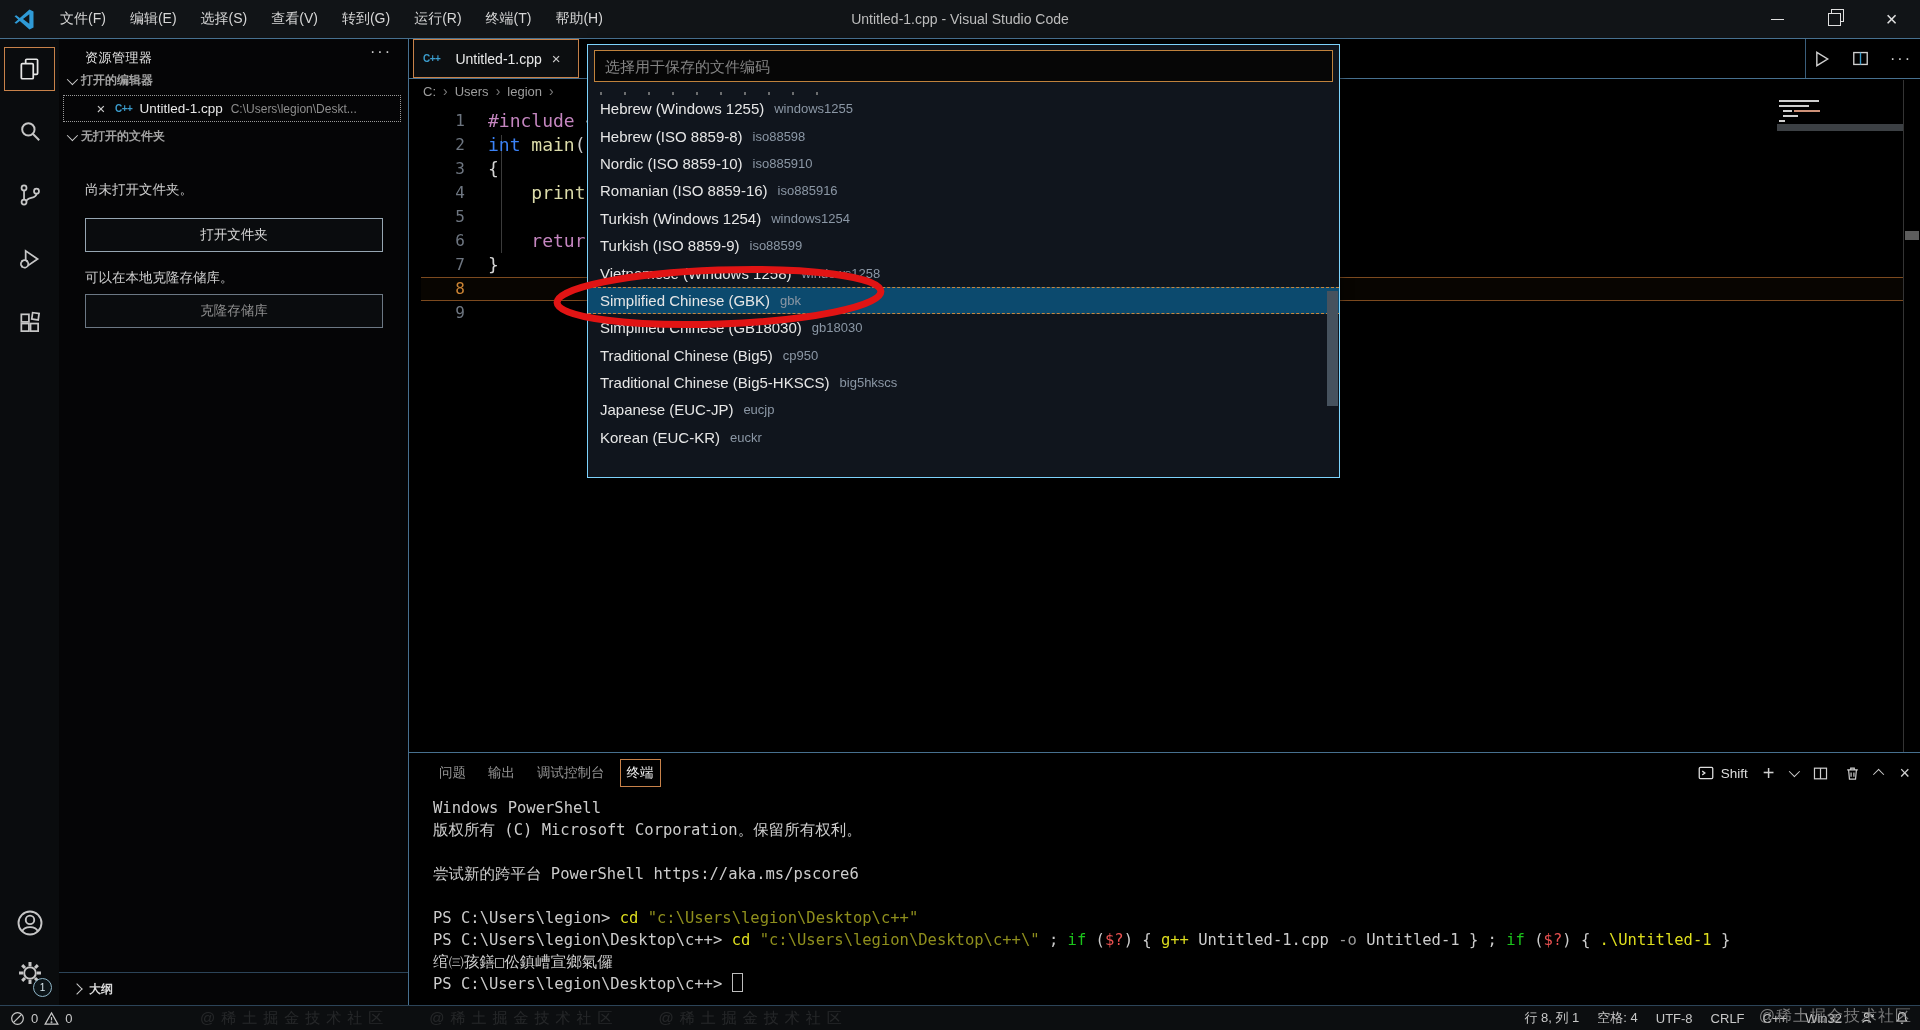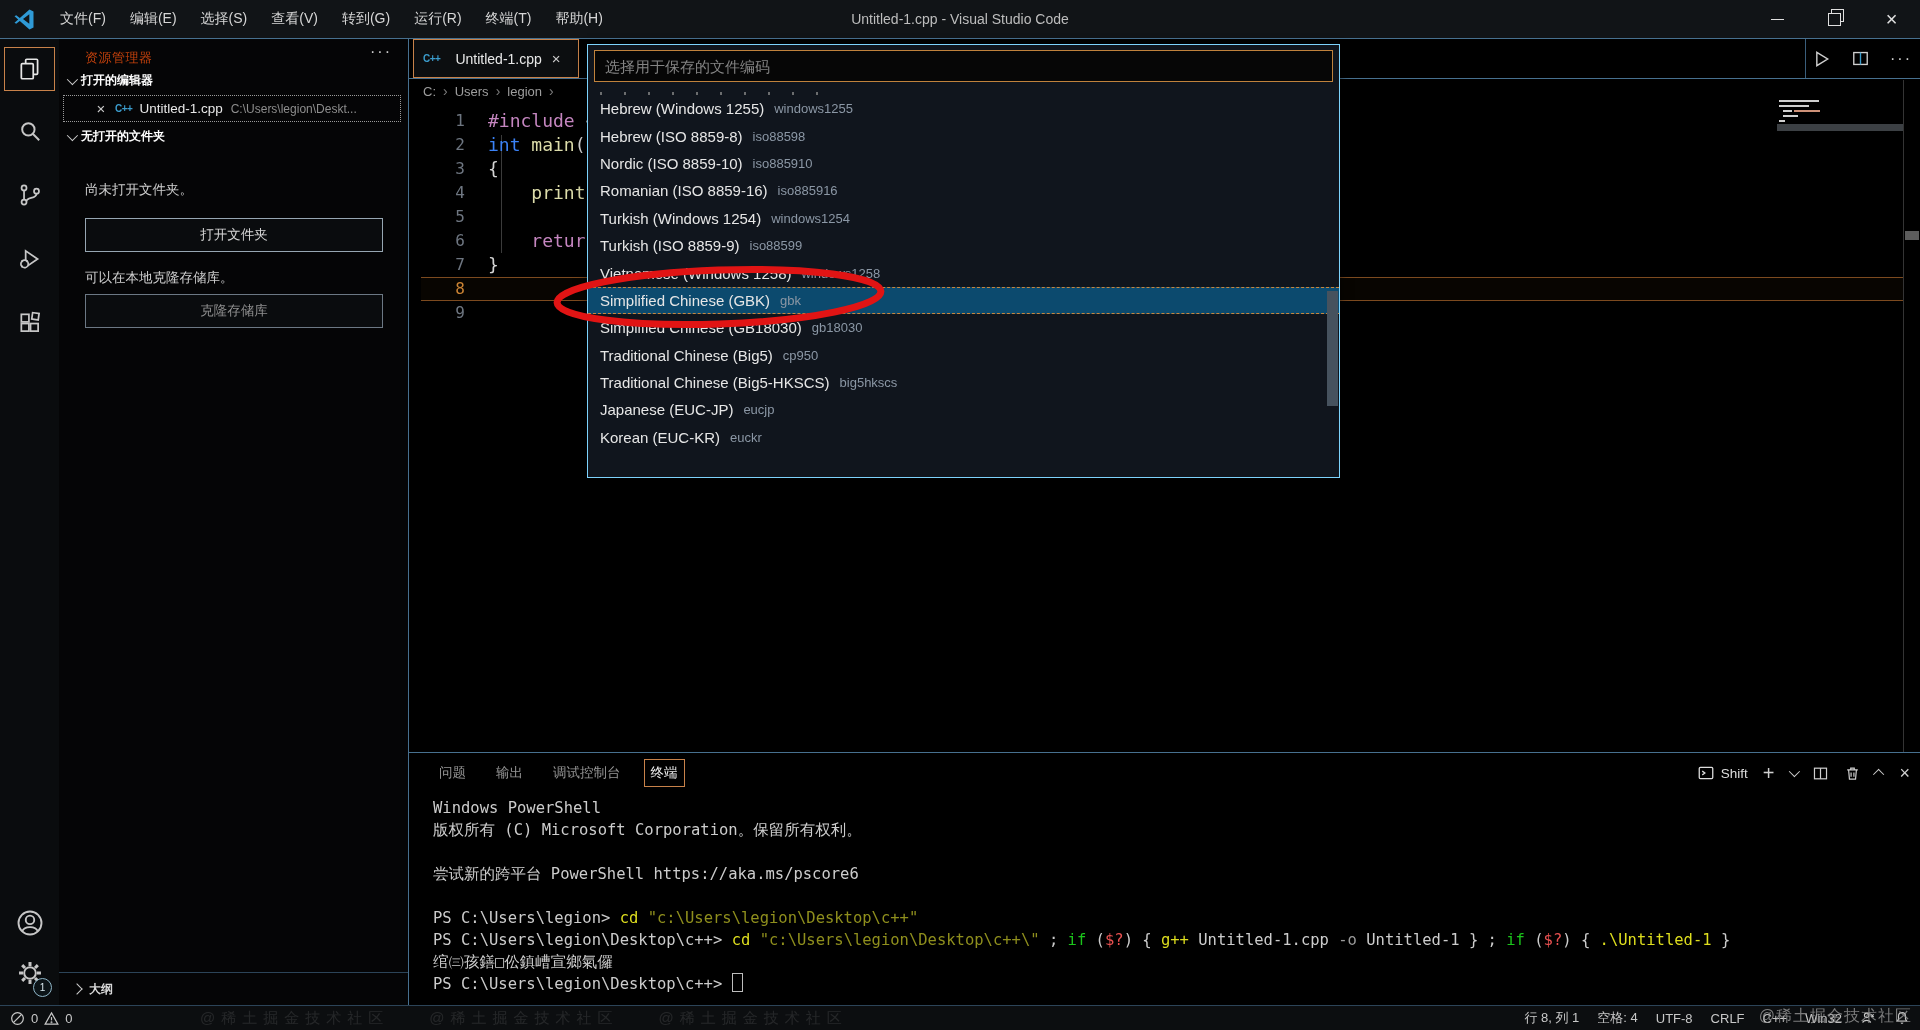--- a/index.html
+++ b/index.html
@@ -23,24 +23,24 @@
   .activitybar{position:absolute;left:0;top:39px;width:59px;height:966px;background:#0a0c0e;z-index:12;}
   .ab-item{position:absolute;left:0;width:59px;height:52px;display:flex;align-items:center;justify-content:center;color:#c7c7c7;}
   .ab-focus{outline:1px solid #c8824a;outline-offset:-5px;}
   .ab-badge{position:absolute;right:7px;bottom:2px;width:17px;height:17px;border-radius:50%;
             background:#0c1418;border:1px solid #8fb6c8;color:#d7e7ee;font-size:10px;
             display:flex;align-items:center;justify-content:center;}
 
   
   .sidebar{position:absolute;left:59px;top:39px;width:349px;height:966px;background:#050506;
            border-right:1px solid #47708f;z-index:11;font-size:13px;}
-  .sb-header{position:absolute;left:26px;top:10px;font-size:13px;color:#c2410c;letter-spacing:.5px;}
+  .sb-header{position:absolute;left:26px;top:10px;font-size:13px;color:#e5e5e5;letter-spacing:.5px;}
   .sb-more{position:absolute;right:16px;top:4px;color:#cccccc;font-size:16px;letter-spacing:2px;}
   .sec-header{position:absolute;left:8px;display:flex;align-items:center;gap:6px;font-weight:bold;
-              font-size:12px;color:#ffffff;}
+              font-size:12px;color:#a3a3a3;}
   .chev{width:7px;height:7px;border-right:1.4px solid #cccccc;border-bottom:1.4px solid #cccccc;display:inline-block;}
   .chev-down{transform:rotate(45deg) translateY(-2px);}
   .chev-right{transform:rotate(-45deg);}
   .open-editor-row{position:absolute;left:4px;top:56px;width:338px;height:27px;display:flex;align-items:center;
                    outline:1px dotted #9a9a9a;outline-offset:-1px;}
   .oe-close{width:16px;margin:0 6px 0 30px;color:#cccccc;font-size:15px;text-align:center;}
   .cpp-icon{color:#3b9ccc;font-weight:bold;font-size:10px;margin-right:7px;letter-spacing:-.5px;}
   .oe-file{color:#e8e8e8;font-size:13.5px;margin-right:8px;white-space:nowrap;}
   .oe-path{color:#8d8d8d;font-size:12px;white-space:nowrap;overflow:hidden;}
   .sb-text{position:absolute;left:26px;color:#cfcfcf;font-size:13.5px;line-height:21px;width:300px;}
@@ -94,21 +94,21 @@
   .qp-list{margin-top:0px;}
   .qp-row{height:27.4px;display:flex;align-items:center;gap:10px;padding:0 12px;box-sizing:border-box;}
   .qp-label{color:#e6e6e6;font-size:15px;white-space:nowrap;}
   .qp-detail{color:#8b97a5;font-size:13px;white-space:nowrap;}
   .qp-focused{background:#0c4a6e;border-top:1px dashed #c8863c;border-bottom:1px dashed #c8863c;}
   .qp-scrollbar{position:absolute;right:1px;top:246px;width:11px;height:115px;background:#46525e;}
 
   
   .panel{position:absolute;left:409px;top:752px;width:1511px;height:253px;background:#000;
          border-top:1px solid #47708f;box-sizing:border-box;z-index:6;}
-  .panel-tabs{position:absolute;left:24px;top:6px;display:flex;gap:18px;align-items:center;height:28px;text-align:center;}
+  .panel-tabs{position:absolute;left:24px;top:6px;display:flex;gap:10px;align-items:center;height:28px;text-align:center;}
   .ptab{color:#969696;font-size:13.5px;padding:4px 6px;}
   .ptab-active{color:#eeeeee;outline:1px solid #c8824a;}
   .panel-actions{position:absolute;right:10px;top:6px;display:flex;align-items:center;gap:15px;color:#cfcfcf;height:28px;}
   .term-name{display:flex;align-items:center;gap:6px;font-size:13.5px;color:#dddddd;}
   .terminal{position:absolute;left:24px;top:44px;font-family:"DejaVu Sans Mono",monospace;
             font-size:15.5px;line-height:22px;white-space:pre;}
   .t-line{min-height:22px;}
   .t-w{color:#cccccc;} .t-y{color:#dede1e;} .t-o{color:#8f8f1d;} .t-g{color:#1bc51b;}
   .t-r{color:#e85050;} .t-dim{color:#9a9a9a;}
   .t-cursor{display:inline-block;width:9px;height:17px;border:1px solid #bdbdbd;vertical-align:-3px;}

